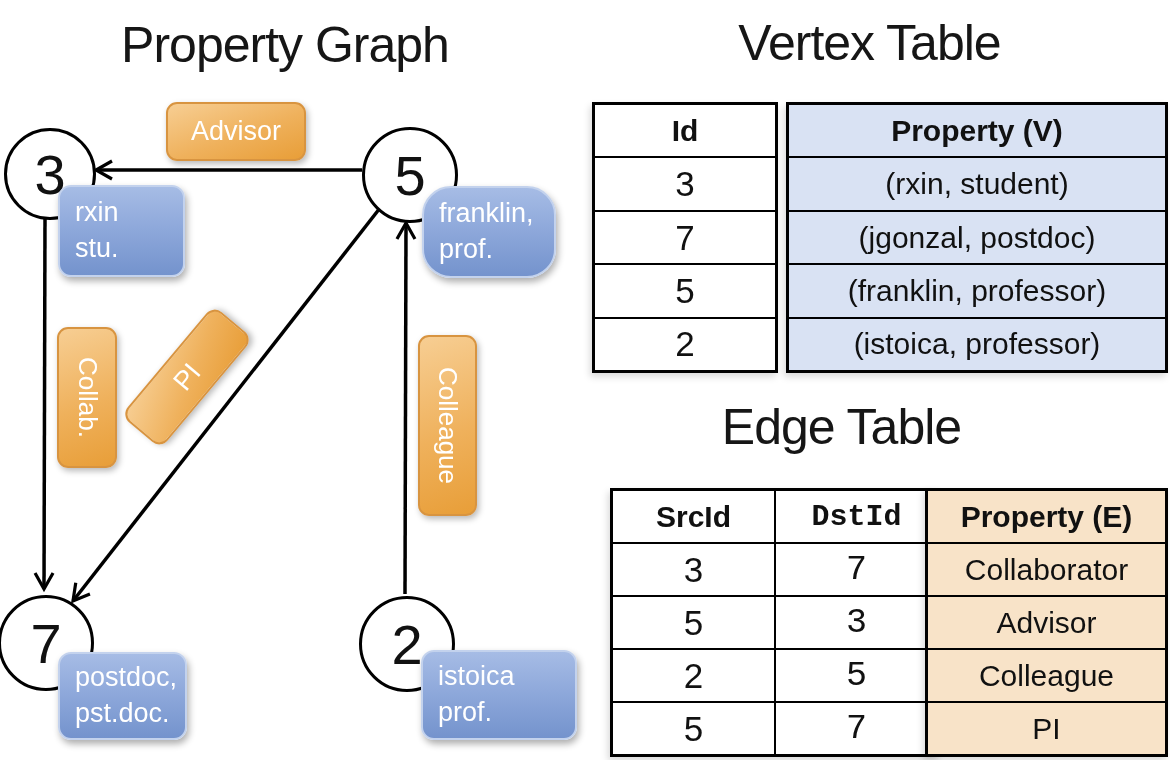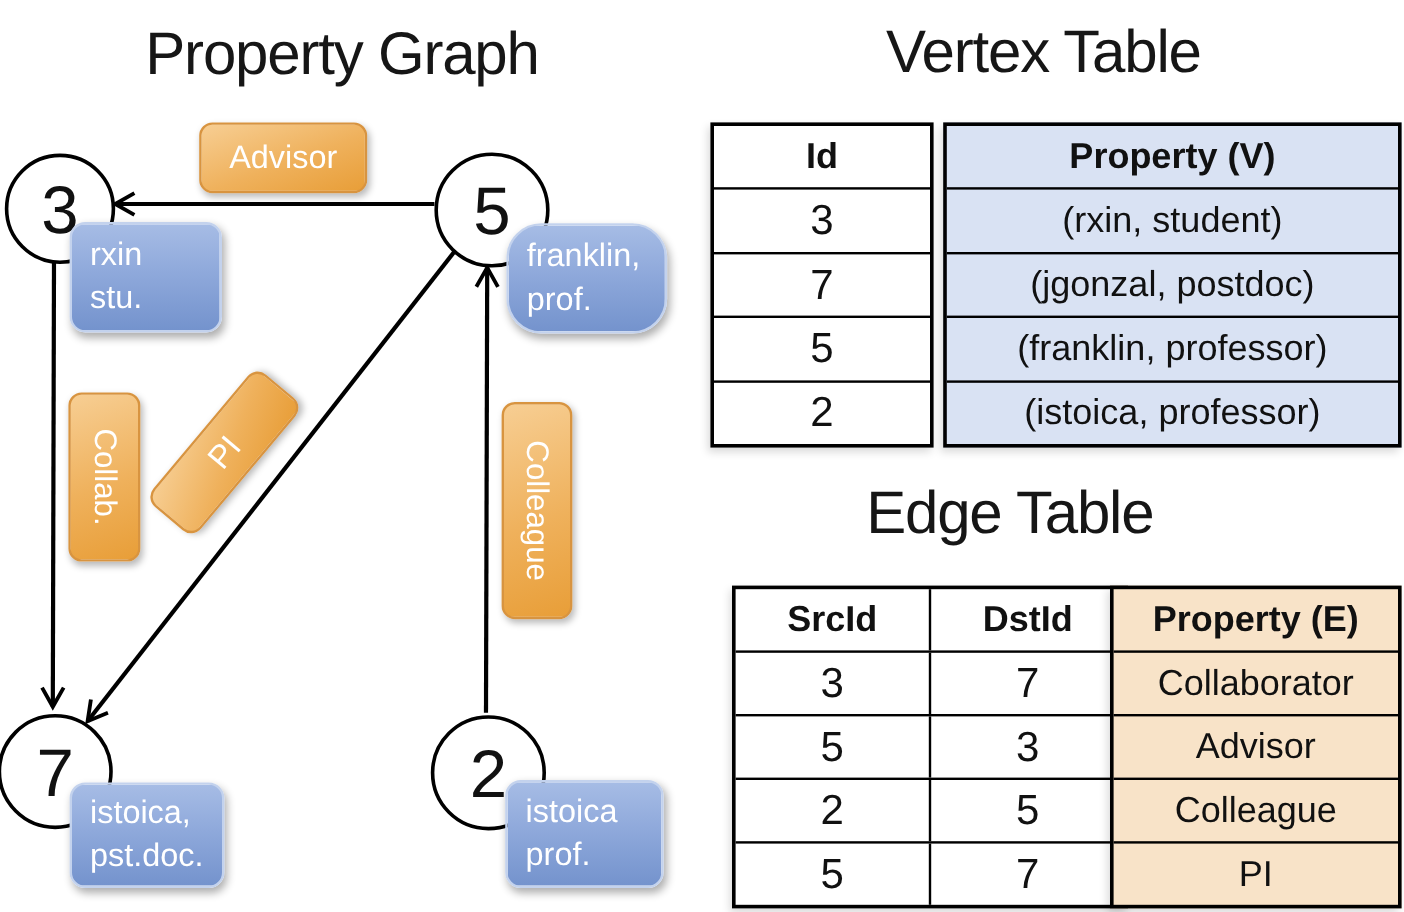--- a/index.html
+++ b/index.html
@@ -44,21 +44,21 @@
     display:flex;flex-direction:column;background:#fff;
     box-shadow:-2px 4px 7px rgba(0,0,0,0.15);
   }
   .trow{
     flex:1;display:flex;align-items:center;justify-content:center;
     font-size:30px;font-weight:300;
   }
   .trow + .trow{border-top:2px solid #000;}
   .trow.head{font-size:30px;font-weight:bold;}
   .trow .cell{flex:1;height:100%;display:flex;align-items:center;justify-content:center;}
-  .trow .cell + .cell{border-left:2px solid #000;}
+  .trow .cell + .cell{border-left:2px solid #000;font-family:Liberation Mono, monospace;}
   .num{font-size:35px;}
   .bluefill{background:#D9E2F3;}
   .tanfill{background:#F8E3C8;}
   svg{position:absolute;left:0;top:0;}
 </style>
 </head>
 <body>
 
 <div id="stage">
 
@@ -106,24 +106,24 @@
 
   <div class="vlabel" style="left:58px;top:185px;width:127px;height:92px;">
     <span>rxin</span>
     <span>stu.</span>
   </div>
   <div class="vlabel" style="left:422px;top:186px;width:134px;height:92px;border-radius:29px;">
     <span>franklin,</span>
     <span>prof.</span>
   </div>
   <div class="vlabel" style="left:58px;top:652px;width:129px;height:88px;">
-    <span>istoica,</span>
+    <span>postdoc,</span>
     <span>pst.doc.</span>
   </div>
-  <div class="vlabel" style="left:421px;top:650px;width:132px;height:90px;">
+  <div class="vlabel" style="left:421px;top:650px;width:156px;height:90px;">
     <span>istoica</span>
     <span>prof.</span>
   </div>
 
   <div class="tbox" style="left:592px;top:102px;width:186px;height:271px;">
     <div class="trow head">Id</div>
     <div class="trow num">3</div>
     <div class="trow num">7</div>
     <div class="trow num">5</div>
     <div class="trow num">2</div>

